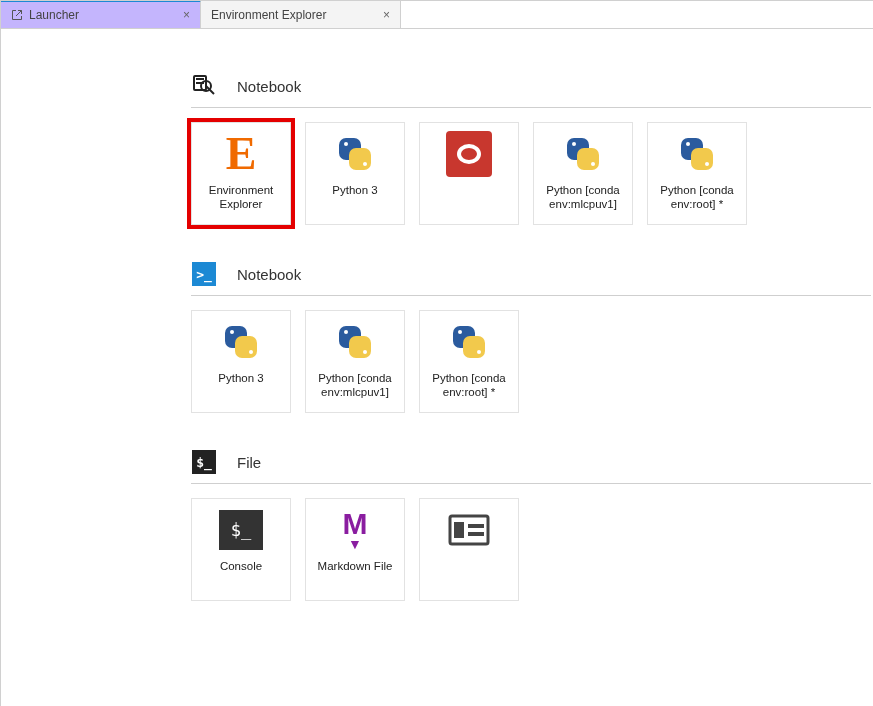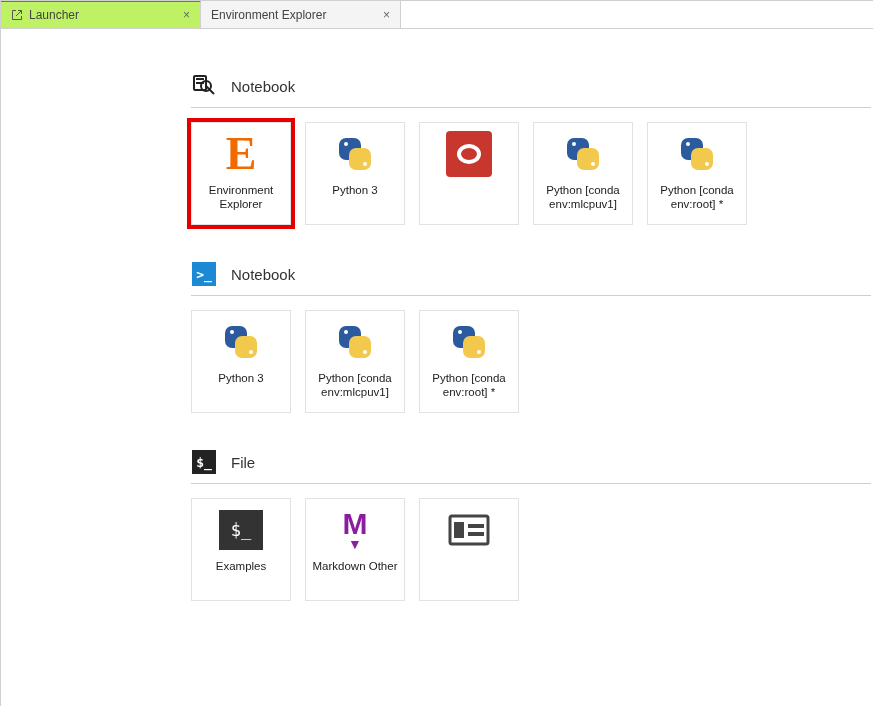--- a/index.html
+++ b/index.html
@@ -25,38 +25,38 @@
     display: flex;
     align-items: center;
     gap: 6px;
     padding: 0 10px;
     border-right: 1px solid #d0d0d0;
     background: #f4f4f4;
     min-width: 200px;
     cursor: pointer;
   }
   .tab.active {
-    background: #bef264;
+    background: #c4b5fd;
     border-top: 2px solid #1c89d4;
     margin-top: -1px;
   }
   .tab-title { flex: 1; font-size: 12px; color: #444; }
   .tab-close { font-size: 12px; color: #666; cursor: pointer; line-height:1; }
   .tab-icon { display:inline-flex; }
   .content {
     padding: 20px 10px 10px 10px;
   }
   .launcher {
     margin-left: 180px;
     width: 680px;
   }
   .section-header {
     display: flex;
     align-items: center;
-    gap: 14px;
+    gap: 20px;
     border-bottom: 1px solid #cfcfcf;
     padding: 6px 0 8px 0;
     margin-top: 30px;
   }
   .section-header:first-child { margin-top: 18px; }
   .section-icon {
     width: 26px; height: 26px;
     display: inline-flex; align-items: center; justify-content: center;
     font-size: 14px;
   }
@@ -260,27 +260,27 @@
       <span class="section-icon">
         <span class="black-box">$_</span>
       </span>
       <span class="section-title">File</span>
     </div>
     <div class="grid">
       <div class="card">
         <div class="card-icon">
             <div class="termtile">$_</div>
           </div>
-        <div class="card-label">Examples</div>
+        <div class="card-label">Console</div>
       </div>
       <div class="card">
         <div class="card-icon">
           <div class="md-icon">M<span class="arrow">▼</span></div>
         </div>
-        <div class="card-label">Markdown Other</div>
+        <div class="card-label">Markdown File</div>
       </div>
       <div class="card">
         <div class="card-icon">
           <svg width="42" height="36" viewBox="0 0 42 36">
             <rect x="2" y="4" width="38" height="28" rx="2" fill="none" stroke="#444" stroke-width="3"></rect>
             <rect x="6" y="10" width="10" height="16" fill="#444"></rect>
             <rect x="20" y="12" width="16" height="4" fill="#444"></rect>
             <rect x="20" y="20" width="16" height="4" fill="#444"></rect>
           </svg>
         </div>

